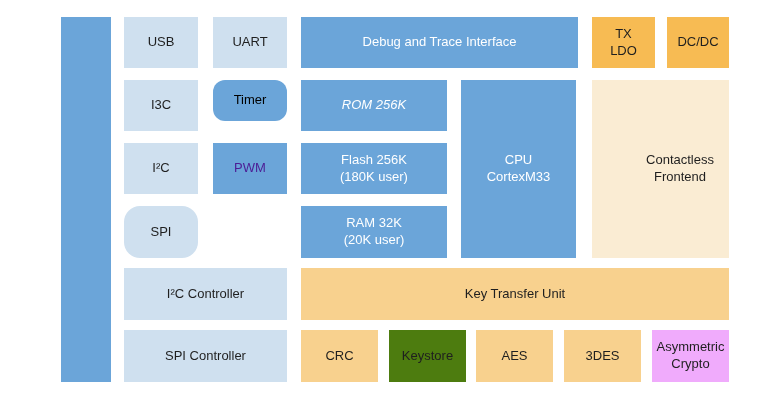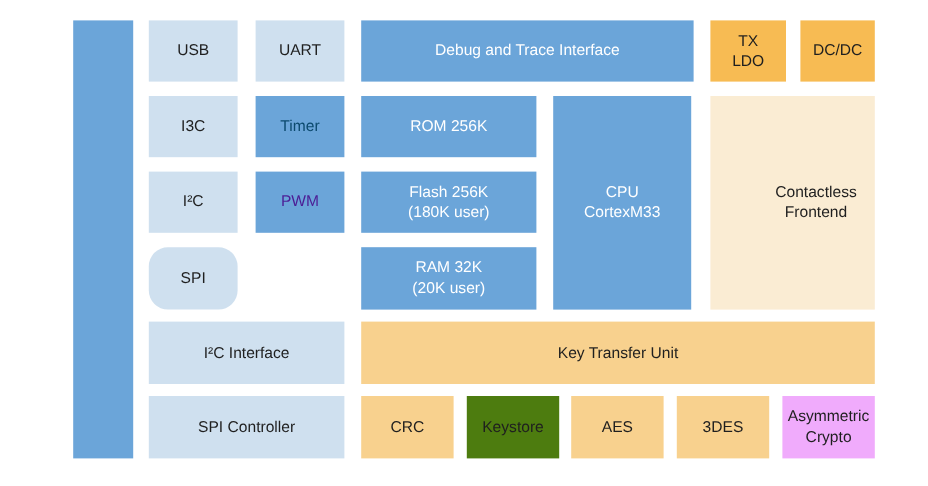--- a/index.html
+++ b/index.html
@@ -40,43 +40,43 @@
 
   <div class="block" style="left: 301px; top: 17px; width: 277px; height: 51px; background: rgb(107, 165, 217); color: rgb(255, 255, 255);">Debug and Trace Interface</div>
 
   <div class="block" style="left: 592px; top: 17px; width: 63px; height: 51px; background: rgb(247, 187, 83); color: rgb(31, 31, 31);">TX
 LDO</div>
 
   <div class="block" style="left: 667px; top: 17px; width: 62px; height: 51px; background: rgb(247, 187, 83); color: rgb(31, 31, 31);">DC/DC</div>
 
   <div class="block" style="left: 124px; top: 80px; width: 74px; height: 51px; background: rgb(207, 224, 239); color: rgb(31, 31, 31);">I3C</div>
 
-  <div class="block" style="left: 213px; top: 80px; width: 74px; height: 51px; background: rgb(107, 165, 217); color: #0c4a6e;">Timer</div>
+  <div class="block" style="left: 213px; top: 80px; width: 74px; height: 41px; background: rgb(107, 165, 217); color: #000000; border-radius: 12px;">Timer</div>
 
-  <div class="block" style="left: 301px; top: 80px; width: 146px; height: 51px; background: rgb(107, 165, 217); color: rgb(255, 255, 255);">ROM 256K</div>
+  <div class="block" style="left: 301px; top: 80px; width: 146px; height: 51px; background: rgb(107, 165, 217); color: rgb(255, 255, 255); font-style: italic;">ROM 256K</div>
 
   <div class="block" style="left: 461px; top: 80px; width: 115px; height: 178px; background: rgb(107, 165, 217); color: rgb(255, 255, 255);">CPU
 CortexM33</div>
 
   <div class="block" style="left: 592px; top: 80px; width: 137px; height: 178px; background: rgb(250, 236, 211); color: rgb(31, 31, 31); padding-left: 39px;">Contactless
 Frontend</div>
 
   <div class="block" style="left: 124px; top: 143px; width: 74px; height: 51px; background: rgb(207, 224, 239); color: rgb(31, 31, 31);">I²C</div>
 
   <div class="block" style="left: 213px; top: 143px; width: 74px; height: 51px; background: rgb(107, 165, 217); color: #4c1d95;">PWM</div>
 
   <div class="block" style="left: 301px; top: 143px; width: 146px; height: 51px; background: rgb(107, 165, 217); color: rgb(255, 255, 255);">Flash 256K
 (180K user)</div>
 
   <div class="block" style="left: 124px; top: 206px; width: 74px; height: 52px; background: rgb(207, 224, 239); color: rgb(31, 31, 31); border-radius: 16px;">SPI</div>
 
   <div class="block" style="left: 301px; top: 206px; width: 146px; height: 52px; background: rgb(107, 165, 217); color: rgb(255, 255, 255);">RAM 32K
 (20K user)</div>
 
-  <div class="block" style="left: 124px; top: 268px; width: 163px; height: 52px; background: rgb(207, 224, 239); color: rgb(31, 31, 31);">I²C Interface</div>
+  <div class="block" style="left: 124px; top: 268px; width: 163px; height: 52px; background: rgb(207, 224, 239); color: rgb(31, 31, 31);">I²C Controller</div>
 
   <div class="block" style="left: 301px; top: 268px; width: 428px; height: 52px; background: rgb(248, 209, 142); color: rgb(31, 31, 31);">Key Transfer Unit</div>
 
   <div class="block" style="left: 124px; top: 330px; width: 163px; height: 52px; background: rgb(207, 224, 239); color: rgb(31, 31, 31);">SPI Controller</div>
 
   <div class="block" style="left: 301px; top: 330px; width: 77px; height: 52px; background: rgb(248, 209, 142); color: rgb(31, 31, 31);">CRC</div>
 
   <div class="block" style="left: 389px; top: 330px; width: 77px; height: 52px; background: #4d7c0f; color: rgb(31, 31, 31);">Keystore</div>
 
   <div class="block" style="left: 476px; top: 330px; width: 77px; height: 52px; background: rgb(248, 209, 142); color: rgb(31, 31, 31);">AES</div>

